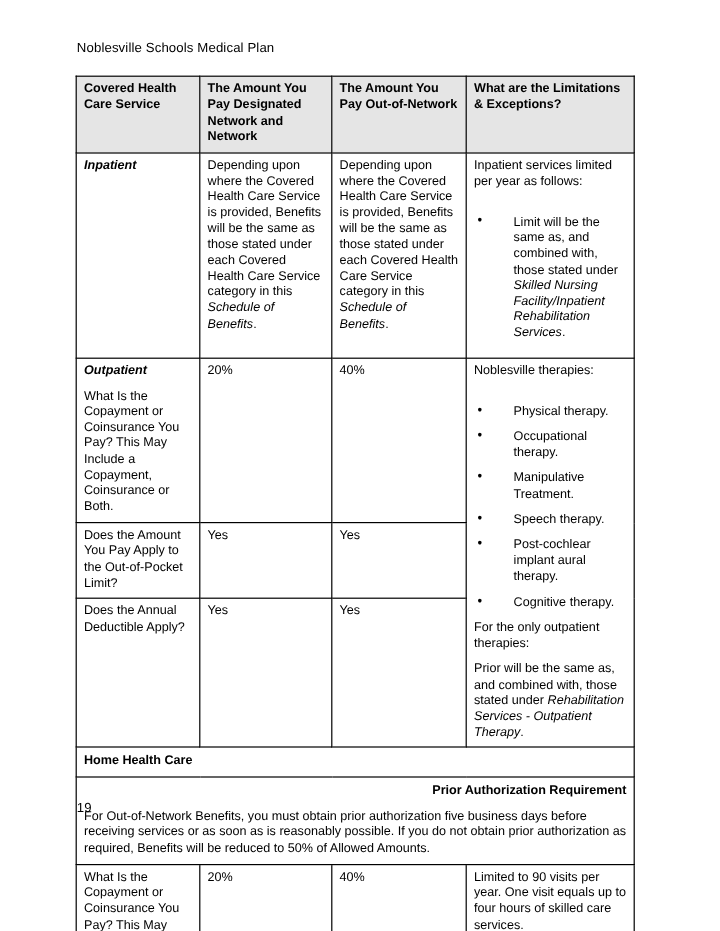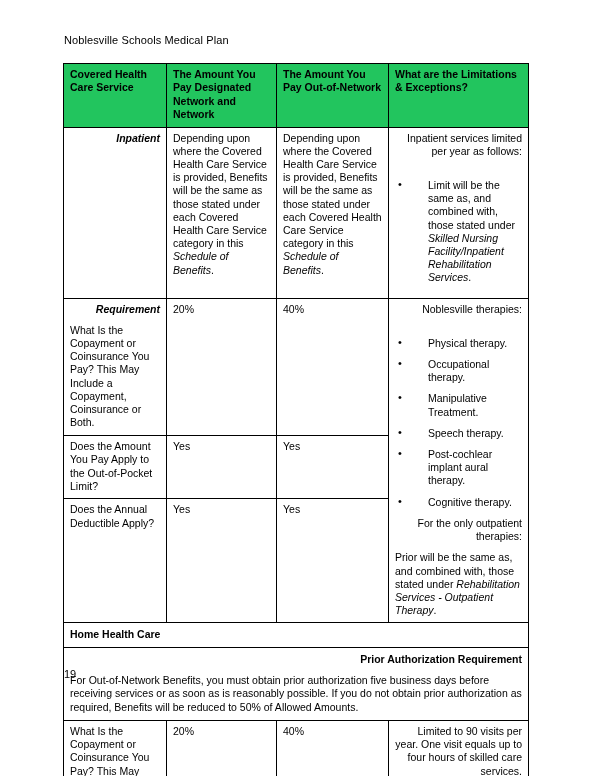--- a/index.html
+++ b/index.html
@@ -40,34 +40,33 @@
     line-height: 13.2px;
   }
   .benefits-table td, .benefits-table th {
     border: 1px solid #000000;
     vertical-align: top;
     padding: 4px 6px 5px 6px;
     text-align: left;
     font-weight: normal;
   }
   .benefits-table th {
-    background: #22c55e;
+    background: #e5e5e5;
     font-weight: bold;
     line-height: 13.4px;
   }
   col.c1 { width: 103px; }
   col.c2 { width: 110px; }
   col.c3 { width: 112px; }
   col.c4 { width: 140px; }
   .ital { font-style: italic; }
   .bolditalic { font-weight: bold; font-style: italic; }
 
   p.blk {
     margin: 0 0 8px 0;
-    text-align: right;
   }
   p.blk:last-child { margin-bottom: 0; }
 
   .tight { margin: 0; }
 
   ul.bul {
     list-style: none;
     margin: 21px 0 8px 0;
     padding: 0;
   }
@@ -157,21 +156,21 @@
         <td>
           <p class="blk">Inpatient services limited per year as follows:</p>
           <ul class="bul">
             <li><span>Limit will be the same as, and combined with, those stated under </span><span class="ital">Skilled Nursing Facility/Inpatient Rehabilitation Services</span><span>.</span></li>
           </ul>
         </td>
       </tr>
 
       <tr>
         <td>
-          <p class="blk bolditalic">Requirement</p>
+          <p class="blk bolditalic">Outpatient</p>
           <p class="tight">What Is the Copayment or Coinsurance You Pay? This May Include a Copayment, Coinsurance or Both.</p>
         </td>
         <td>20%</td>
         <td>40%</td>
         <td rowspan="3">
           <p class="blk">Noblesville therapies:</p>
           <ul class="bul">
             <li>Physical therapy.</li>
             <li>Occupational therapy.</li>
             <li>Manipulative Treatment.</li>

